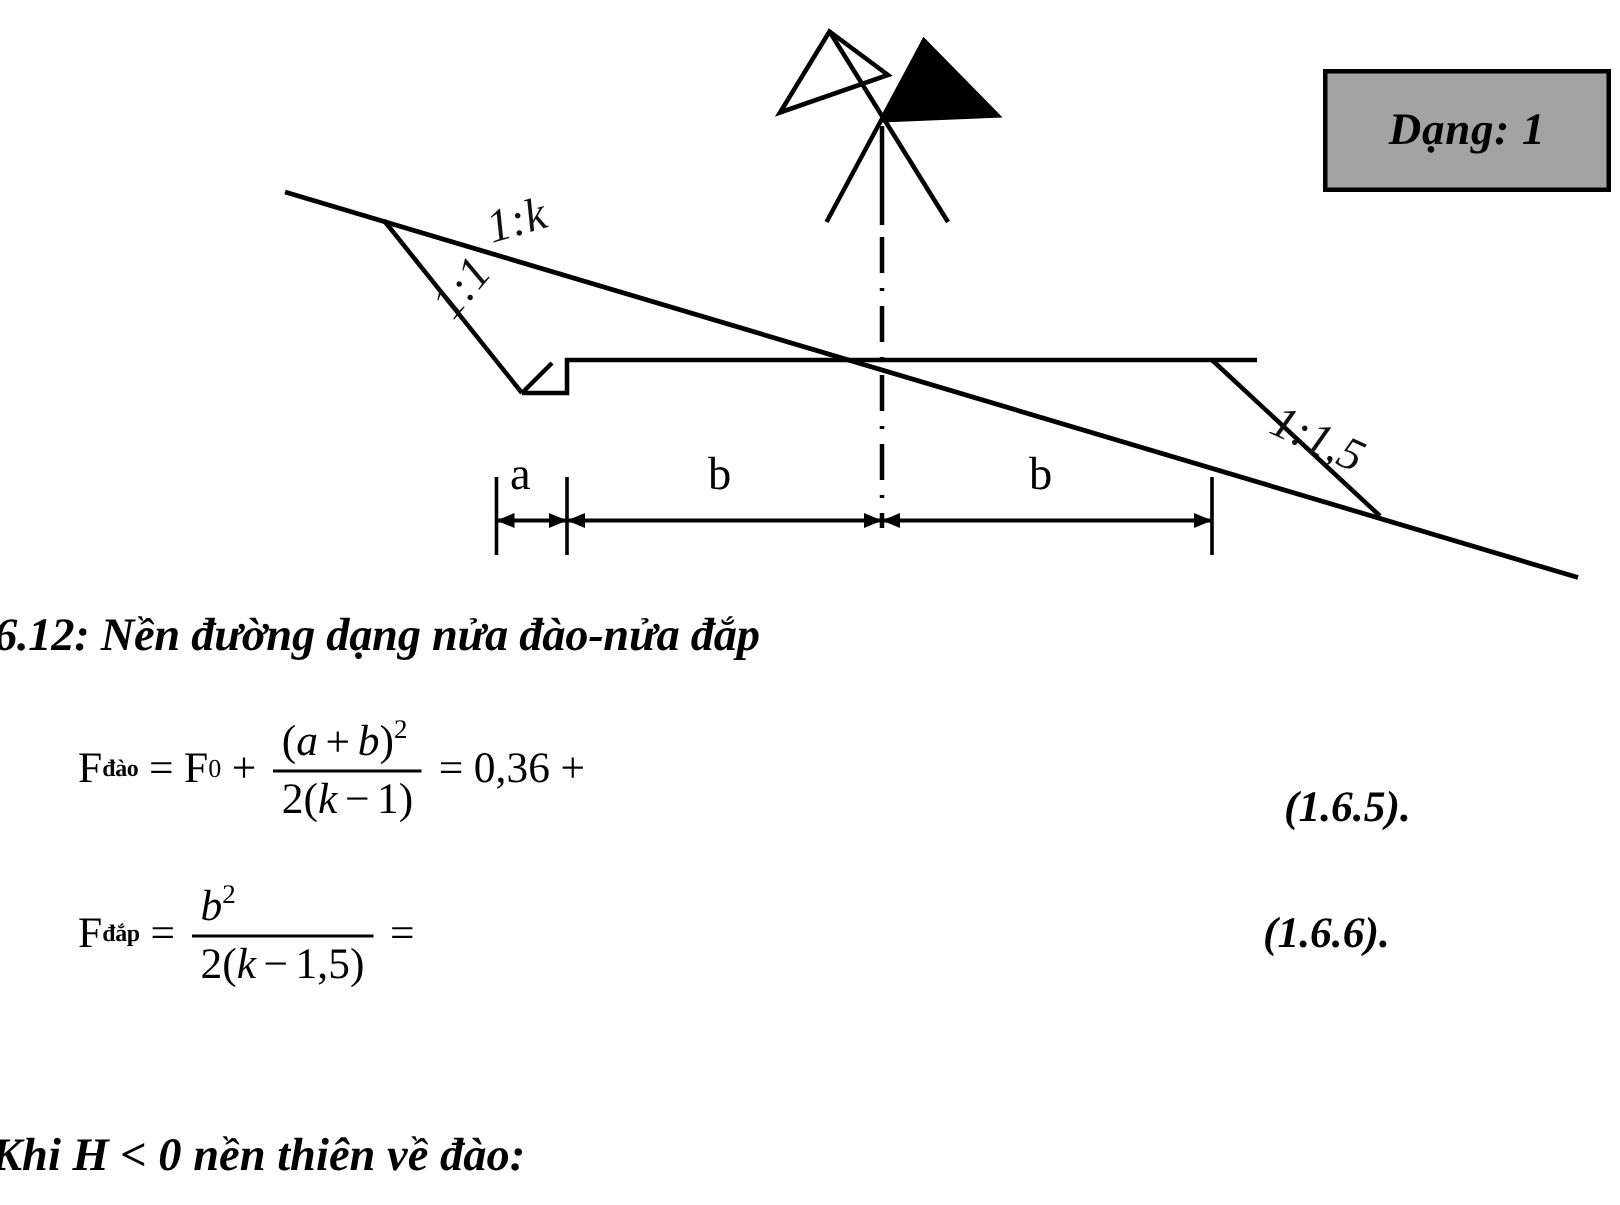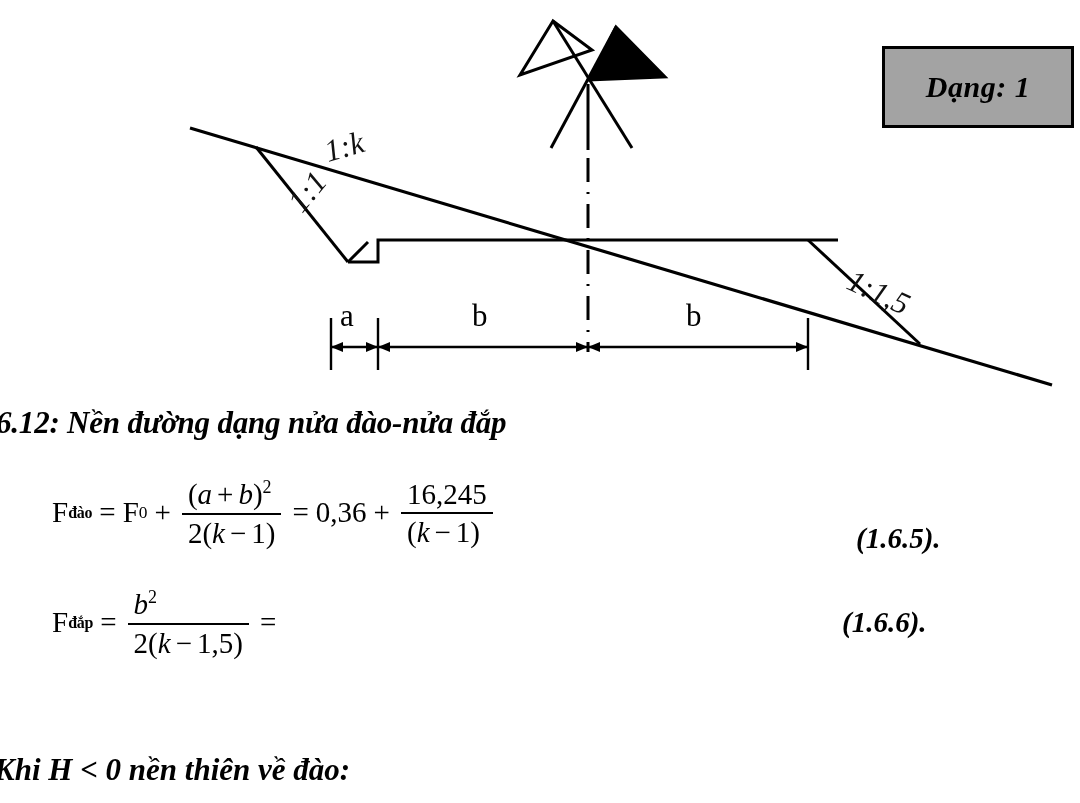--- a/index.html
+++ b/index.html
@@ -271,25 +271,20 @@
         <span class="bar"></span>
         <span class="den"><span class="mroman">2</span><span class="paren">(</span><span class="mvar">k</span><span class="op-tight">−</span><span class="mroman">1</span><span class="paren">)</span></span>
       </span>
 
       <span class="op">=</span>
 
       <span class="mroman">0,36</span>
 
       <span class="op">+</span>
 
-      <span class="frac">
-        <span class="num mroman">16,245</span>
-        <span class="bar"></span>
-        <span class="den"><span class="paren">(</span><span class="mvar">k</span><span class="op-tight">−</span><span class="mroman">1</span><span class="paren">)</span></span>
-      </span>
     </div>
   </div>
 
   <div class="eq-number" id="eq-num-1">(1.6.5).</div>
 
   <div class="formula-row" id="formula-row-2">
     <div class="formula-body">
 
       <span class="mroman">F</span>
         <span class="fsub">đắp</span>

